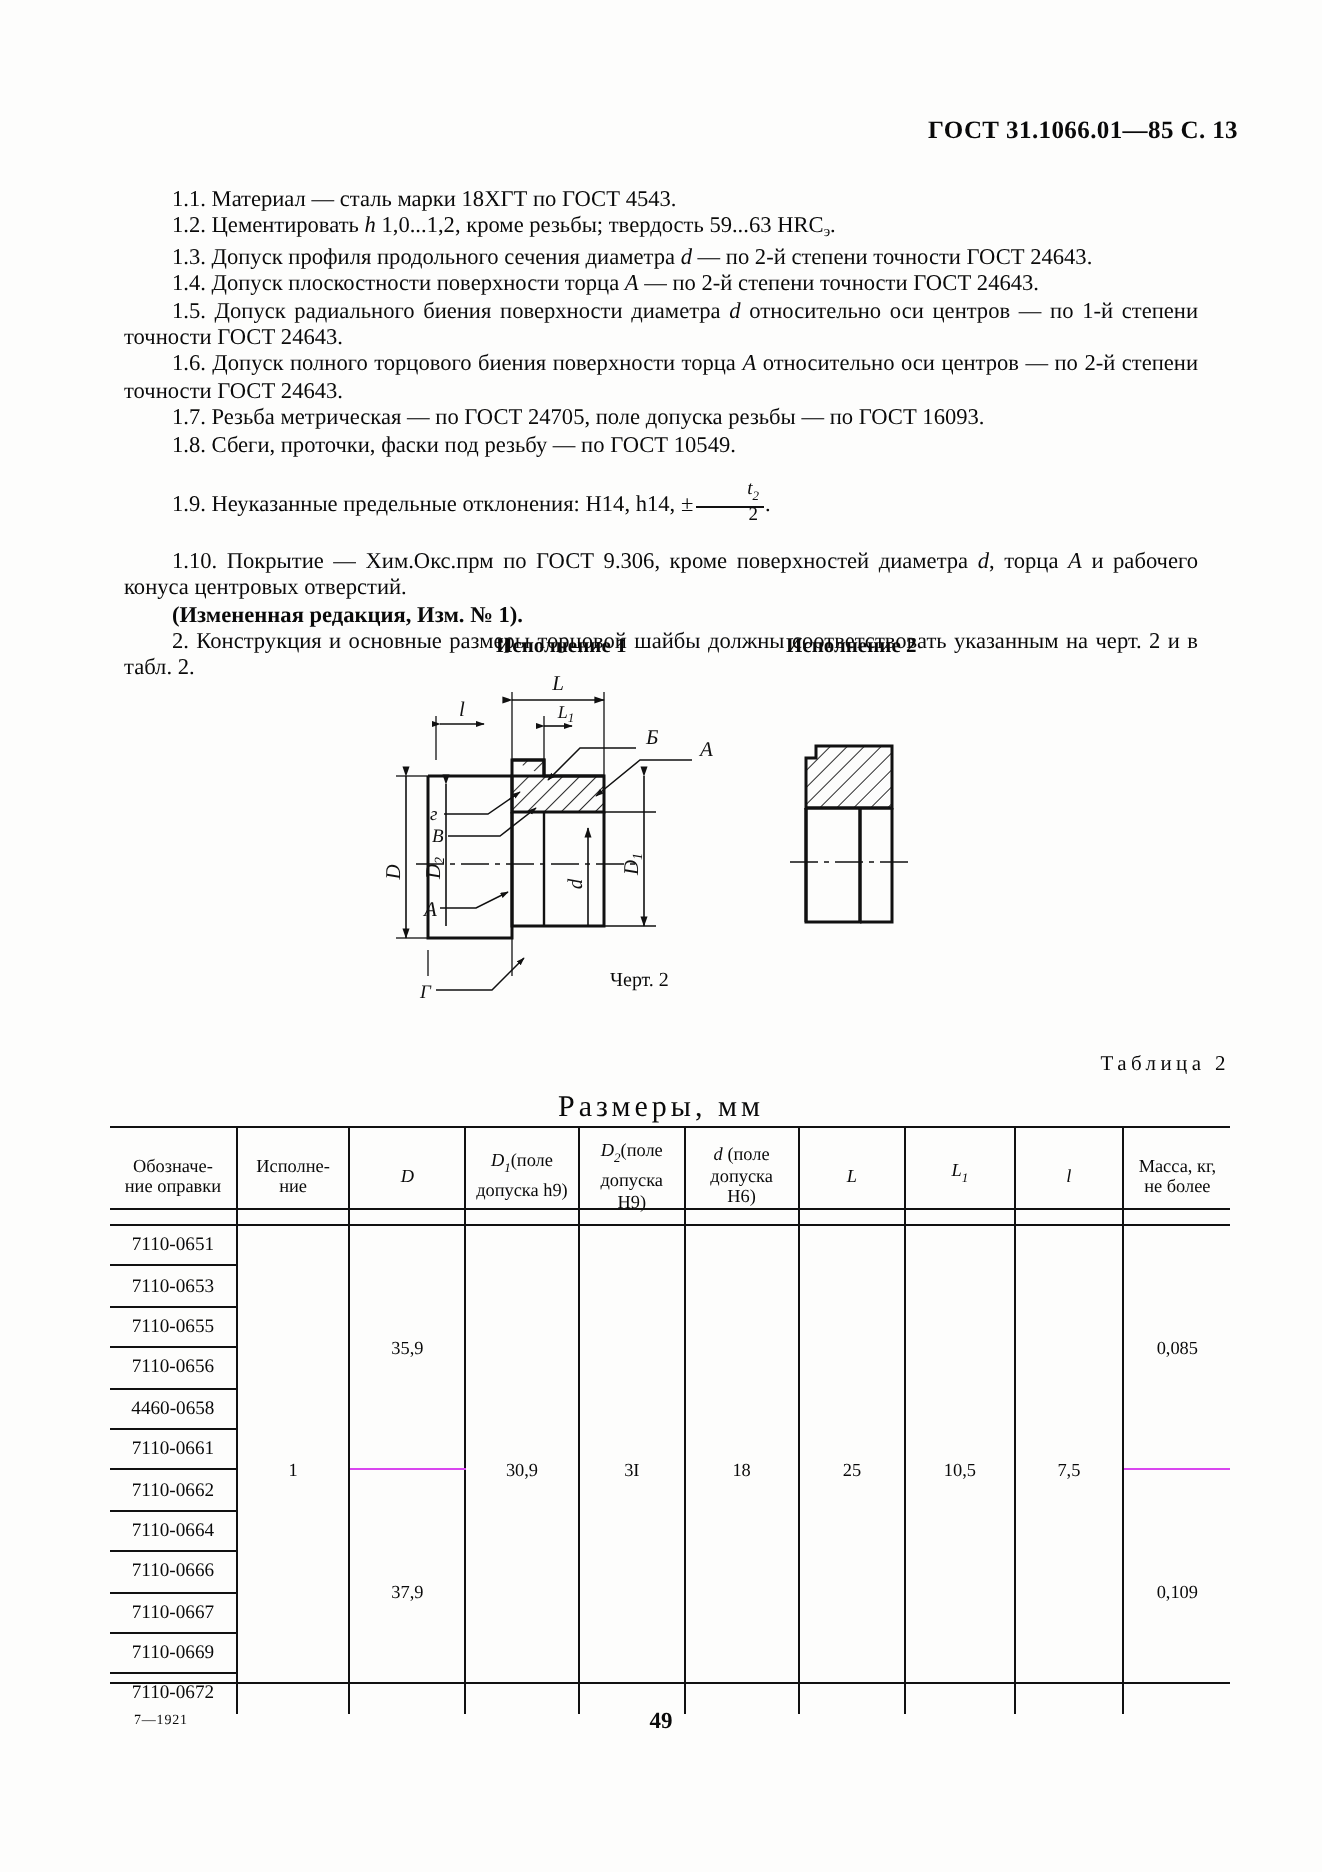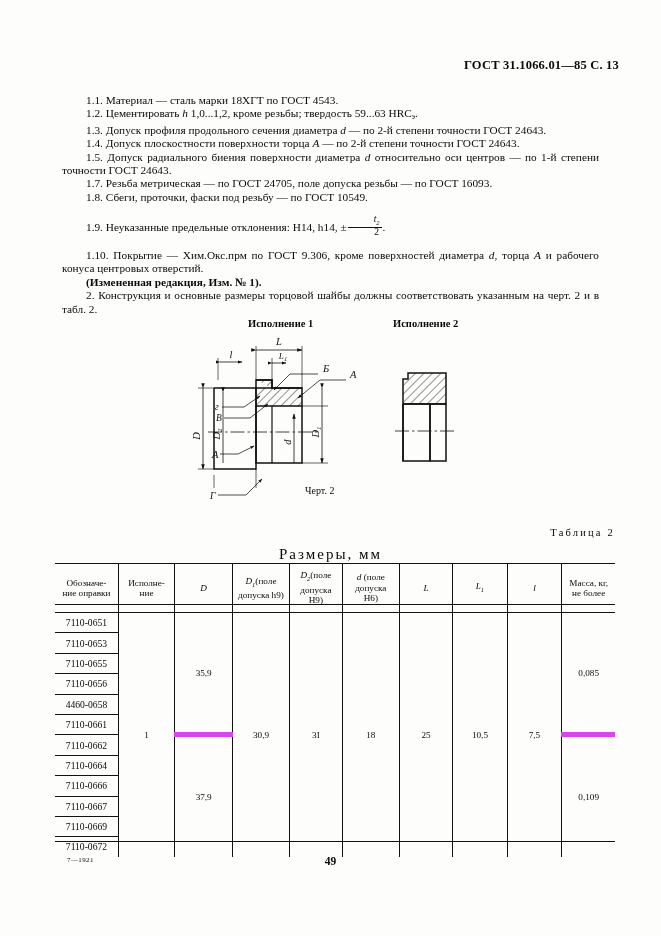--- a/index.html
+++ b/index.html
@@ -136,21 +136,21 @@
   table.dims tbody tr td:last-child { border-right: none; }
 
   table.dims tbody td { height: 19.4px; }
   td.desig {
     text-align: left;
     padding-left: 8px;
     border-bottom: 1px solid #111;
     font-size: 9.6px;
   }
   tbody tr:last-child td.desig { border-bottom: none; }
-  td.split-b { border-bottom: 5px solid #d946ef; }
+  td.split-b { border-bottom: 1px solid #d946ef; }
 
   .tbl-bottom-rule {
     position: absolute;
     left: 55px;
     top: 841px;
     width: 560px;
     height: 0;
     border-top: 1.6px solid #111;
   }
   .hdr-double {
@@ -194,20 +194,21 @@
     <p class="p"><span>1.1. Материал — сталь марки 18ХГТ по ГОСТ 4543.</span></p>
 
     <p class="p"><span>1.2. Цементировать </span><span class="ital">h</span><span> 1,0...1,2, кроме резьбы; твердость 59...63 HRC</span><sub class="sm">э</sub><span>.</span></p>
 
     <p class="p"><span>1.3. Допуск профиля продольного сечения диаметра </span><span class="ital">d</span><span> — по 2-й степени точности ГОСТ 24643.</span></p>
 
     <p class="p"><span>1.4. Допуск плоскостности поверхности торца </span><span class="ital">A</span><span> — по 2-й степени точности ГОСТ 24643.</span></p>
 
     <p class="p"><span>1.5. Допуск радиального биения поверхности диаметра </span><span class="ital">d</span><span> относительно оси центров — по 1-й степени точности ГОСТ 24643.</span></p>
 
+    <p class="p"><span>1.6. Допуск полного торцового биения поверхности торца </span><span class="ital">A</span><span> относительно оси центров — по 2-й степени точности ГОСТ 24643.</span></p>
 
     <p class="p">1.7. Резьба метрическая — по ГОСТ 24705, поле допуска резьбы — по ГОСТ 16093.</p>
 
     <p class="p">1.8. Сбеги, проточки, фаски под резьбу — по ГОСТ 10549.</p>
 
     <p class="p gap-top"><span>1.9. Неуказанные предельные отклонения: H14, h14, ±</span><span class="frac"><span class="num"><span>t</span><sub>2</sub></span><span class="den">2</span></span><span>.</span></p>
 
     <p class="p gap-top"><span>1.10. Покрытие — Хим.Окс.прм по ГОСТ 9.306, кроме поверхностей диаметра </span><span class="ital">d</span><span>, торца </span><span class="ital">A</span><span> и рабочего конуса центровых отверстий.</span></p>
 
     <p class="p bold">(Измененная редакция, Изм. № 1).</p>

